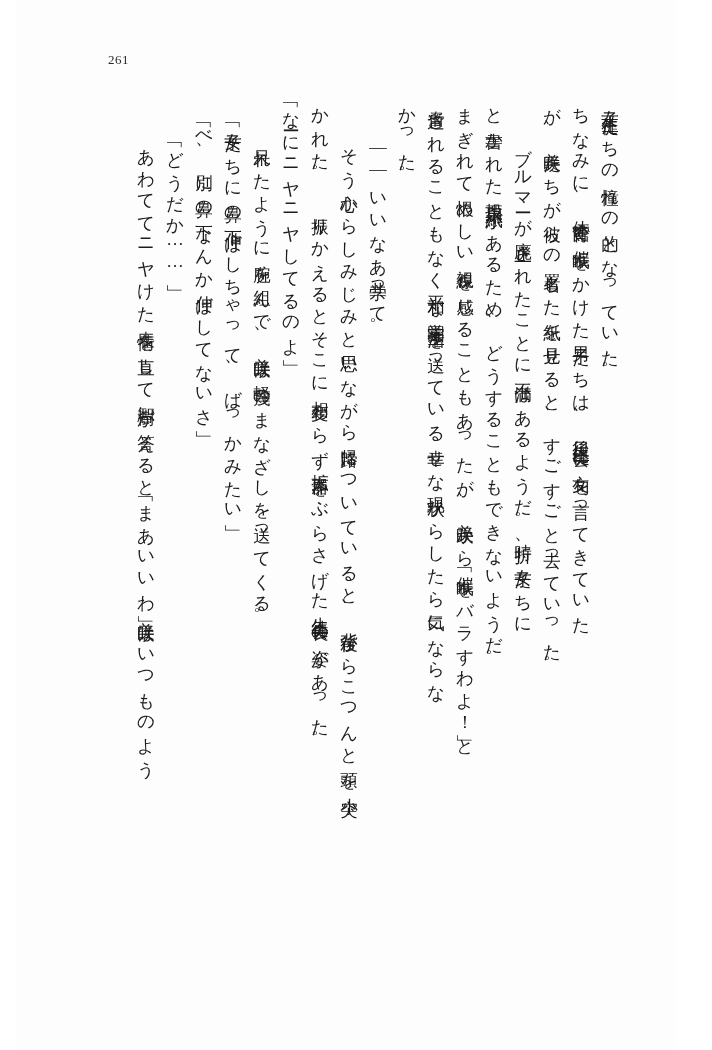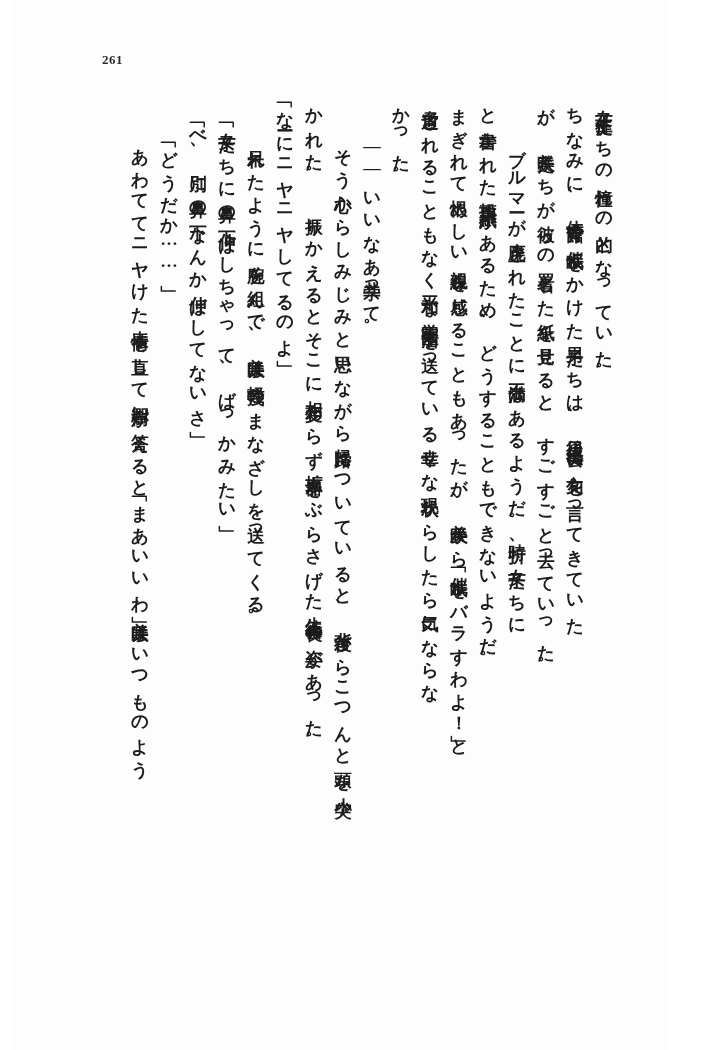--- a/index.html
+++ b/index.html
@@ -11,26 +11,25 @@
     width: 712px;
     height: 1050px;
     position: relative;
     font-family: "Liberation Serif", serif;
     color: #1a1a1a;
     overflow: hidden;
   }
 
   #page {
     position: absolute;
-    left: 10px;
+    left: 16px;
     top: 0;
     width: 660px;
     height: 1050px;
     background: #fdfdfd;
-    font-weight: bold;
   }
 
   
   #page-number {
     position: absolute;
     left: 92px;
     top: 52px;
     font-size: 13px;
     letter-spacing: 0.5px;
     color: #2a2a2a;

